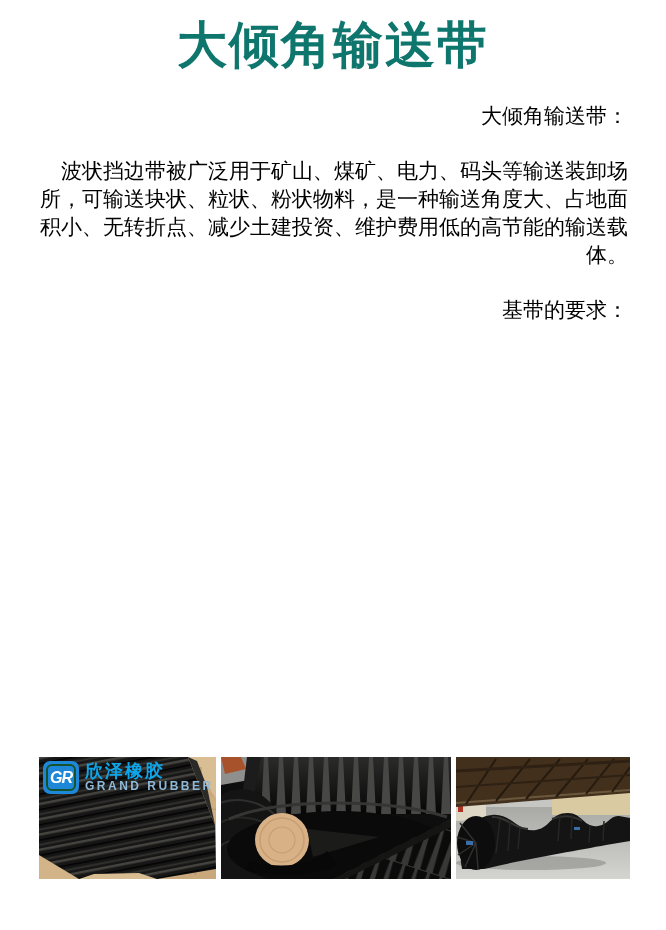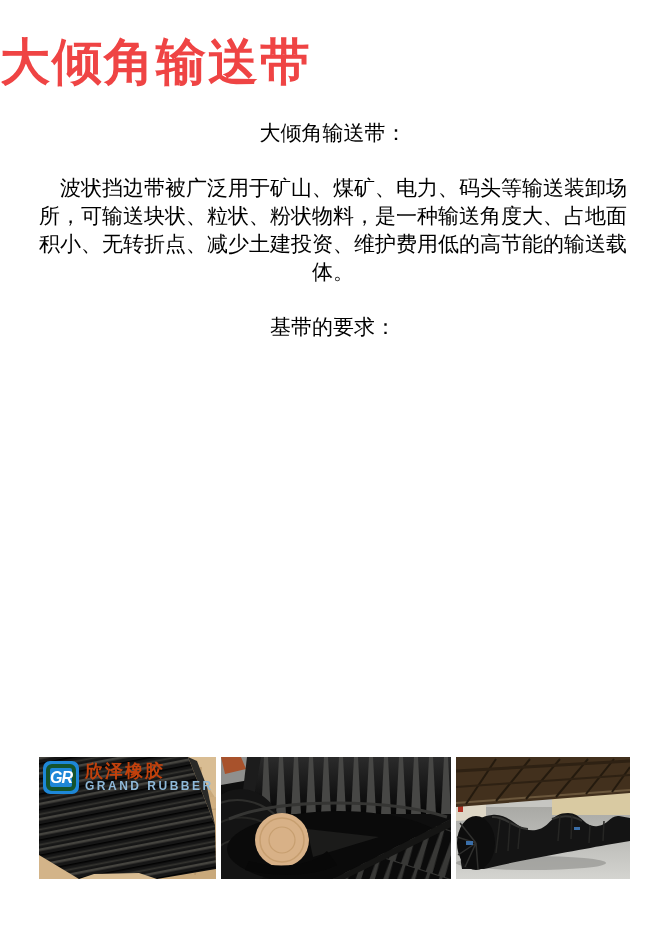--- a/index.html
+++ b/index.html
@@ -13,36 +13,36 @@
     color: #000000;
   }
   .page {
     position: relative;
     width: 666px;
     height: 930px;
     box-sizing: border-box;
   }
   .title {
     margin: 0;
-    padding-top: 32px;
-    text-align: left;
+    padding-top: 15px;
+    text-align: center;
     font-size: 50px;
     line-height: 60px;
     font-weight: 600;
     letter-spacing: 2px;
-    color: #ef4444;
+    color: #0f766e;
   }
   .body-text {
     padding: 0 38px;
   }
   .body-text p {
     margin: 27px 0;
     font-size: 21px;
     line-height: 28px;
-    text-align: center;
+    text-align: right;
     word-break: break-all;
     line-break: anywhere;
   }
   .body-text p.indent-1 {
     text-indent: 21px;
   }
   
   .image-row {
     position: absolute;
     top: 757px;
@@ -75,34 +75,34 @@
     height: 33px;
     background: #1e87d8;
     border-radius: 7px;
     box-sizing: border-box;
     padding: 3px;
   }
   .logo-mark-inner {
     width: 100%;
     height: 100%;
     box-sizing: border-box;
-    border: 4px solid #14532d;
+    border: 2px solid #14532d;
     border-radius: 6px;
     display: flex;
     align-items: center;
     justify-content: center;
     color: #ffffff;
     font-weight: bold;
     font-style: italic;
     font-size: 16px;
     letter-spacing: -1px;
   }
   .logo-text { display: flex; flex-direction: column; }
   .logo-cn {
-    color: #c2410c;
+    color: #0ea5e9;
     font-size: 18px;
     font-weight: bold;
     letter-spacing: 2px;
     line-height: 20px;
   }
   .logo-en {
     color: #8fb9d9;
     font-size: 12px;
     font-weight: bold;
     letter-spacing: 2.5px;

